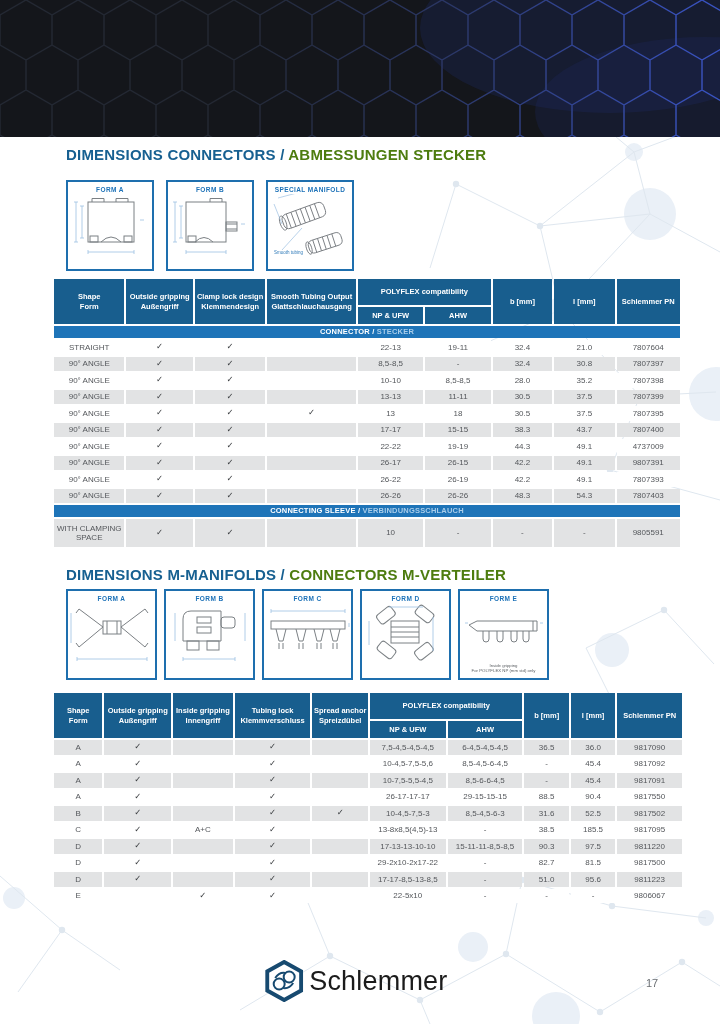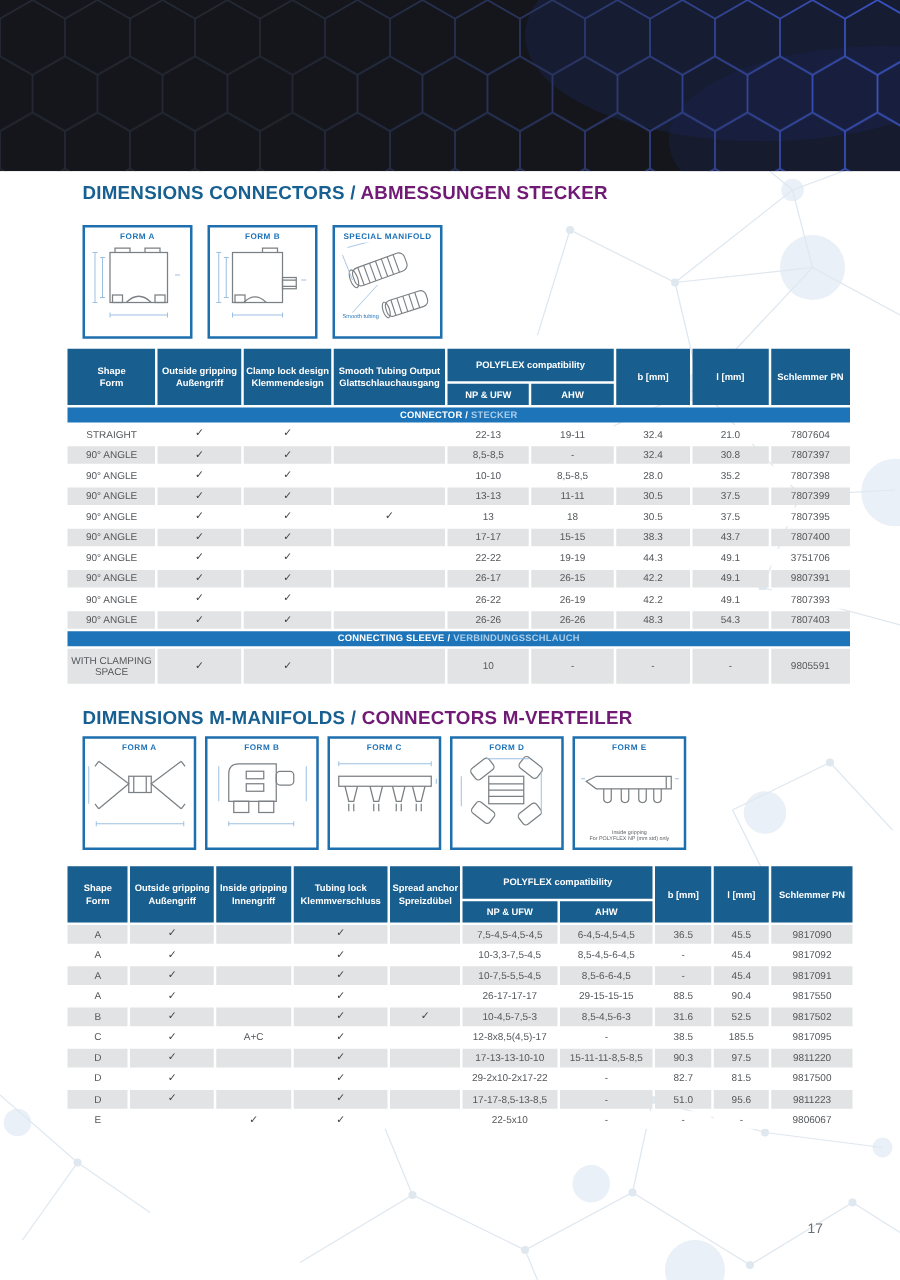--- a/index.html
+++ b/index.html
@@ -4,21 +4,21 @@
 <style>
   html,body{margin:0;padding:0;}
   body{font-family:"Liberation Sans",sans-serif;background:#ffffff;}
   .page{position:relative;width:720px;height:1024px;overflow:hidden;background:#fff;}
   .bg-net{position:absolute;left:0;top:0;z-index:0;}
   .banner{position:absolute;left:0;top:0;width:720px;height:137px;z-index:2;}
   .content{position:absolute;left:0;top:0;width:720px;height:1024px;z-index:1;}
 
   .sec-title{position:absolute;left:66px;font-size:15px;font-weight:bold;letter-spacing:0.2px;white-space:nowrap;}
   .sec-title .en{color:#176091;}
-  .sec-title .de{color:#701a75;}
+  .sec-title .de{color:#4d7c0f;}
   #title1{top:146px;}
   #title2{top:566px;}
 
   .forms-row{position:absolute;left:66px;display:flex;}
   #forms1{top:180px;gap:12px;}
   #forms2{top:589px;gap:7px;}
   .form-box{background:#fff;border:2px solid #1e6fae;box-sizing:border-box;position:relative;}
   #forms1 .form-box{width:88px;height:91px;}
   #forms2 .form-box{width:91px;height:91px;}
   .form-label{display:block;text-align:center;margin-top:4px;font-size:6.5px;font-weight:bold;color:#1d72b8;letter-spacing:0.4px;}
@@ -292,21 +292,21 @@
           </tr>
           <tr>
             <td>90° ANGLE</td>
             <td class="chk">✓</td>
             <td class="chk">✓</td>
             <td class="chk"></td>
             <td>22-22</td>
             <td>19-19</td>
             <td>44.3</td>
             <td>49.1</td>
-            <td>3751706</td>
+            <td>4737009</td>
           </tr>
           <tr>
             <td>90° ANGLE</td>
             <td class="chk">✓</td>
             <td class="chk">✓</td>
             <td class="chk"></td>
             <td>26-17</td>
             <td>26-15</td>
             <td>42.2</td>
             <td>49.1</td>
@@ -495,30 +495,30 @@
       <tbody class="sg">
           <tr>
             <td>A</td>
             <td class="chk">✓</td>
             <td></td>
             <td class="chk">✓</td>
             <td class="chk"></td>
             <td>7,5-4,5-4,5-4,5</td>
             <td>6-4,5-4,5-4,5</td>
             <td>36.5</td>
-            <td>45.5</td>
+            <td>36.0</td>
             <td>9817090</td>
           </tr>
           <tr>
             <td>A</td>
             <td class="chk">✓</td>
             <td></td>
             <td class="chk">✓</td>
             <td class="chk"></td>
-            <td>10-3,3-7,5-4,5</td>
+            <td>10-4,5-7,5-5,6</td>
             <td>8,5-4,5-6-4,5</td>
             <td>-</td>
             <td>45.4</td>
             <td>9817092</td>
           </tr>
           <tr>
             <td>A</td>
             <td class="chk">✓</td>
             <td></td>
             <td class="chk">✓</td>
@@ -552,21 +552,21 @@
             <td>31.6</td>
             <td>52.5</td>
             <td>9817502</td>
           </tr>
           <tr>
             <td>C</td>
             <td class="chk">✓</td>
             <td>A+C</td>
             <td class="chk">✓</td>
             <td class="chk"></td>
-            <td>12-8x8,5(4,5)-17</td>
+            <td>13-8x8,5(4,5)-13</td>
             <td>-</td>
             <td>38.5</td>
             <td>185.5</td>
             <td>9817095</td>
           </tr>
           <tr>
             <td>D</td>
             <td class="chk">✓</td>
             <td></td>
             <td class="chk">✓</td>
@@ -609,16 +609,27 @@
             <td class="chk"></td>
             <td>22-5x10</td>
             <td>-</td>
             <td>-</td>
             <td>-</td>
             <td>9806067</td>
           </tr>
         </tbody>
     </table>
 
+    <div class="footer-logo">
+      <svg width="38" height="42" viewBox="0 0 38 42">
+        <polygon points="19,2 36,11.5 36,30.5 19,40 2,30.5 2,11.5" fill="#ffffff" stroke="#174a70" stroke-width="4"></polygon>
+        <g stroke="#174a70" stroke-width="2" fill="none">
+          <circle cx="14" cy="24" r="5.5"></circle>
+          <circle cx="24" cy="17" r="5.5"></circle>
+          <path d="M10 18 q4 -6 10 -5 M28 23 q-4 6 -10 5"></path>
+        </g>
+      </svg>
+      <span class="brand">Schlemmer</span>
+    </div>
     <div class="page-num">17</div>
 
   </div>
 </div>
 
 </body></html>

